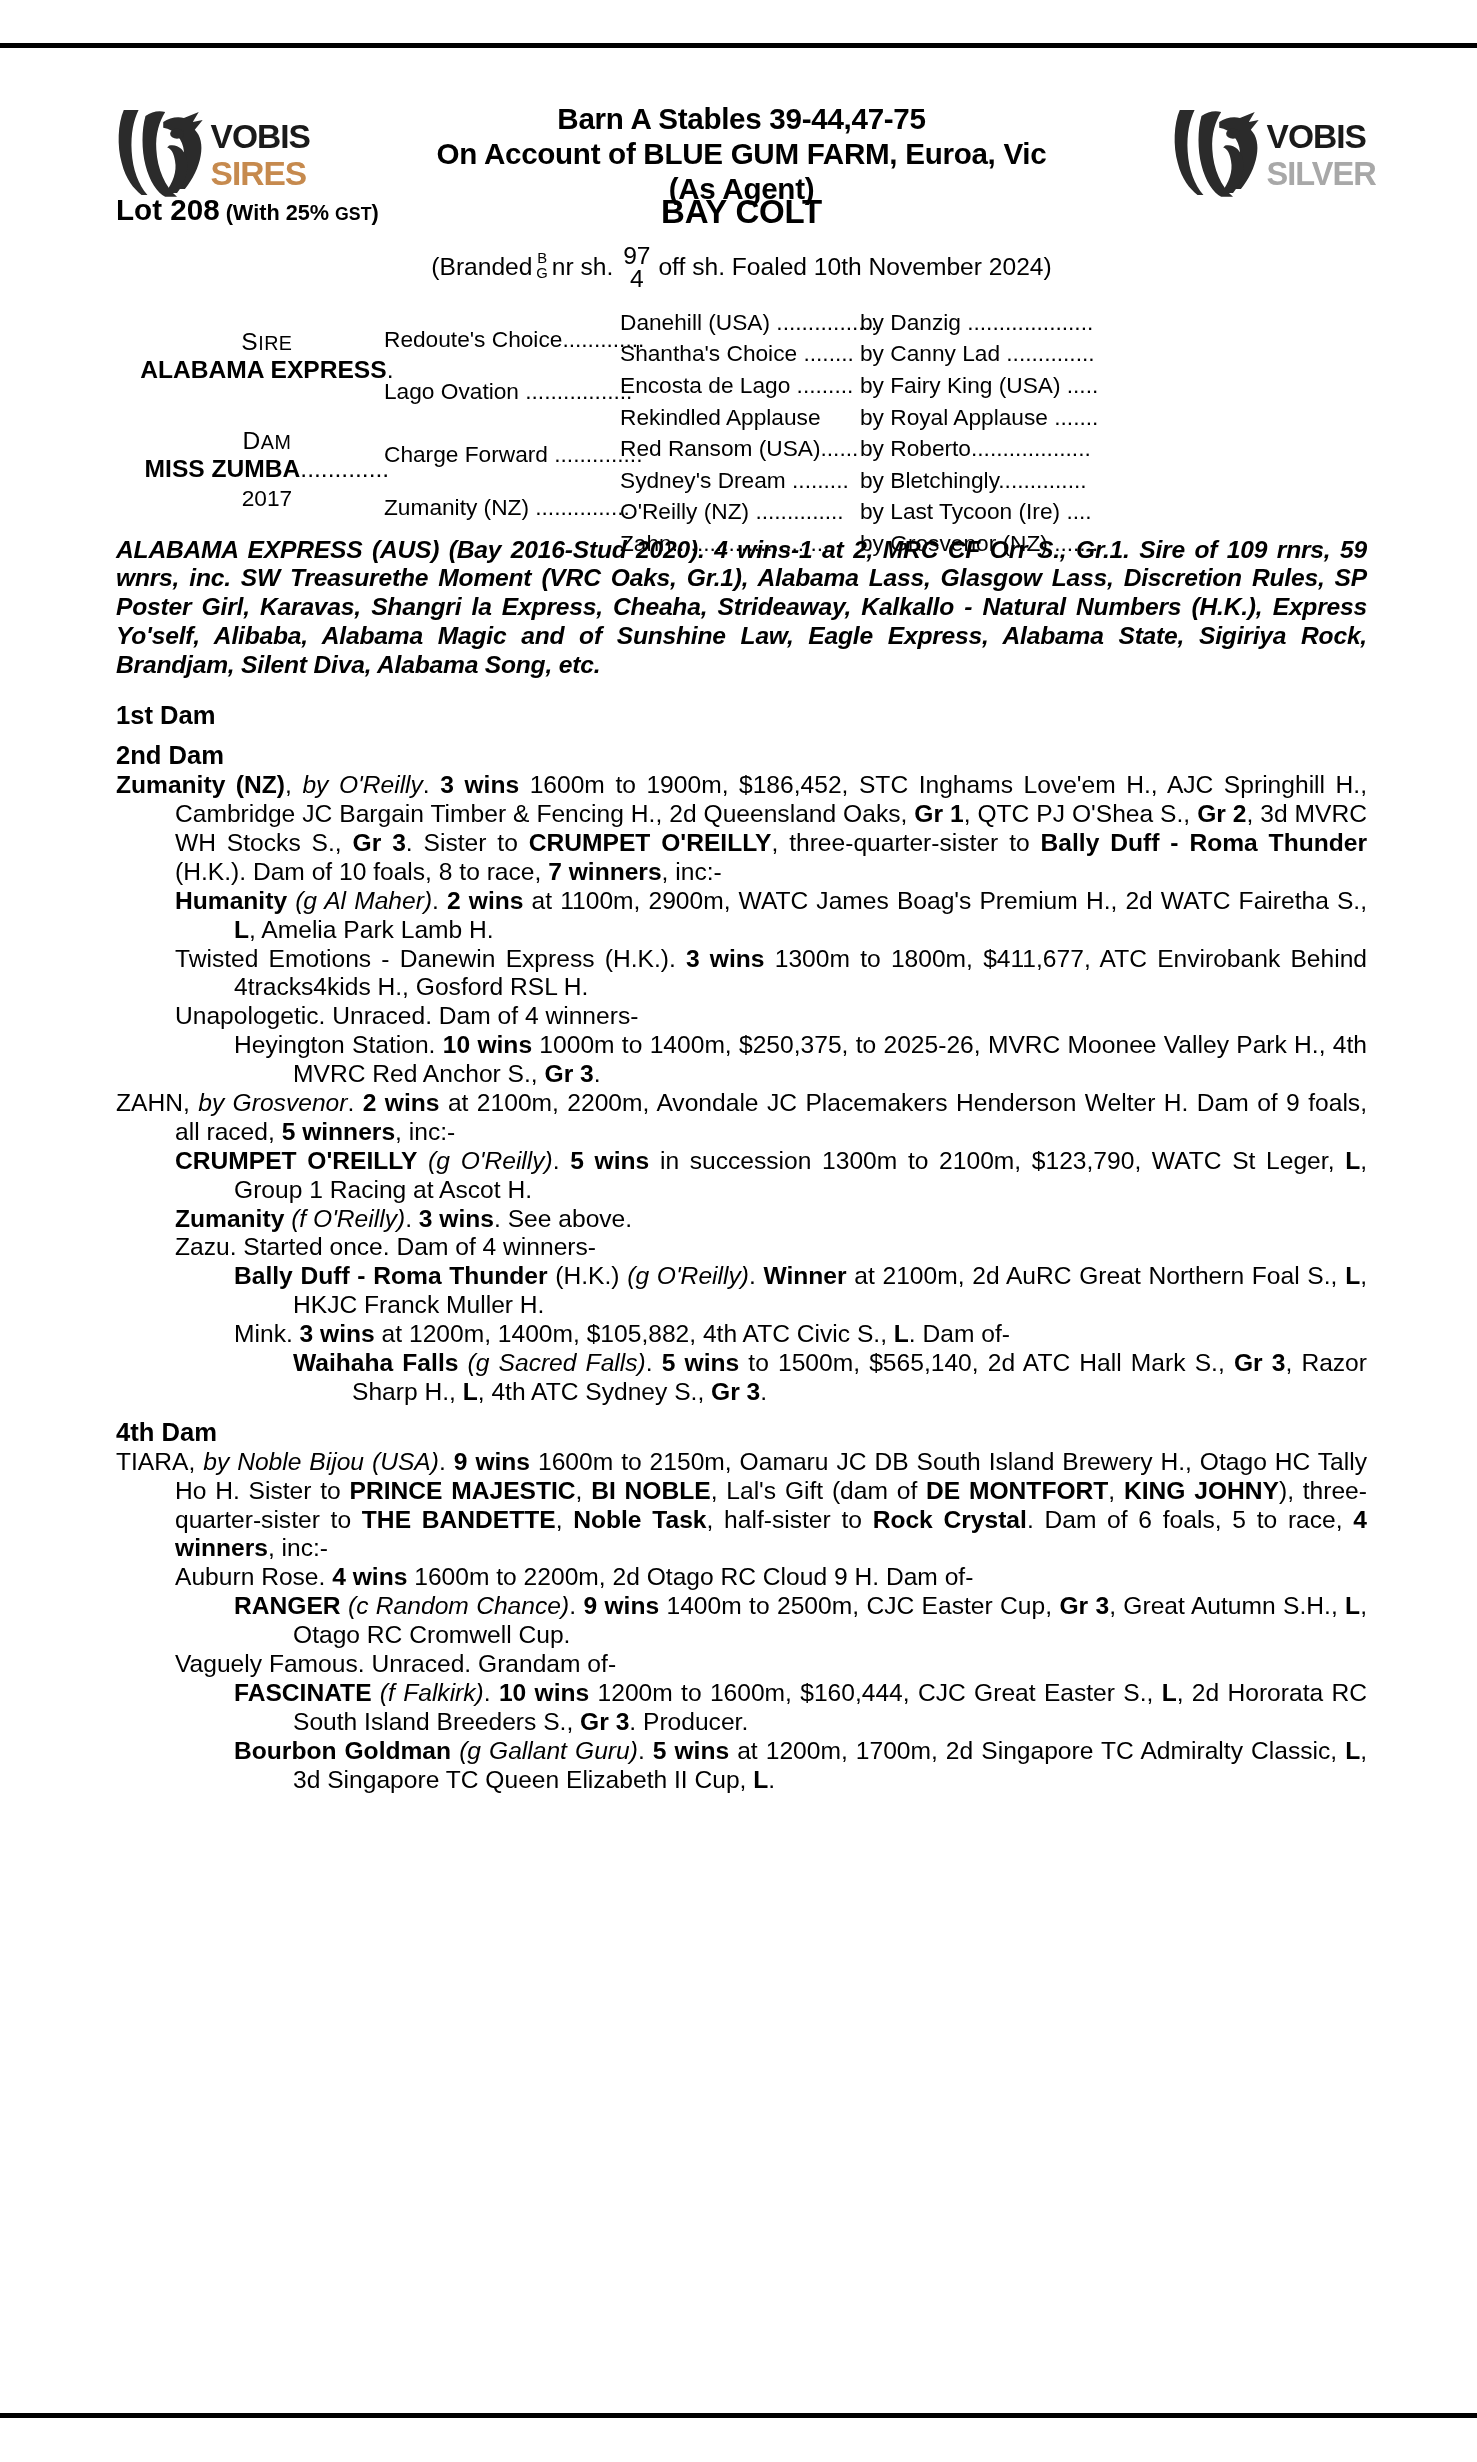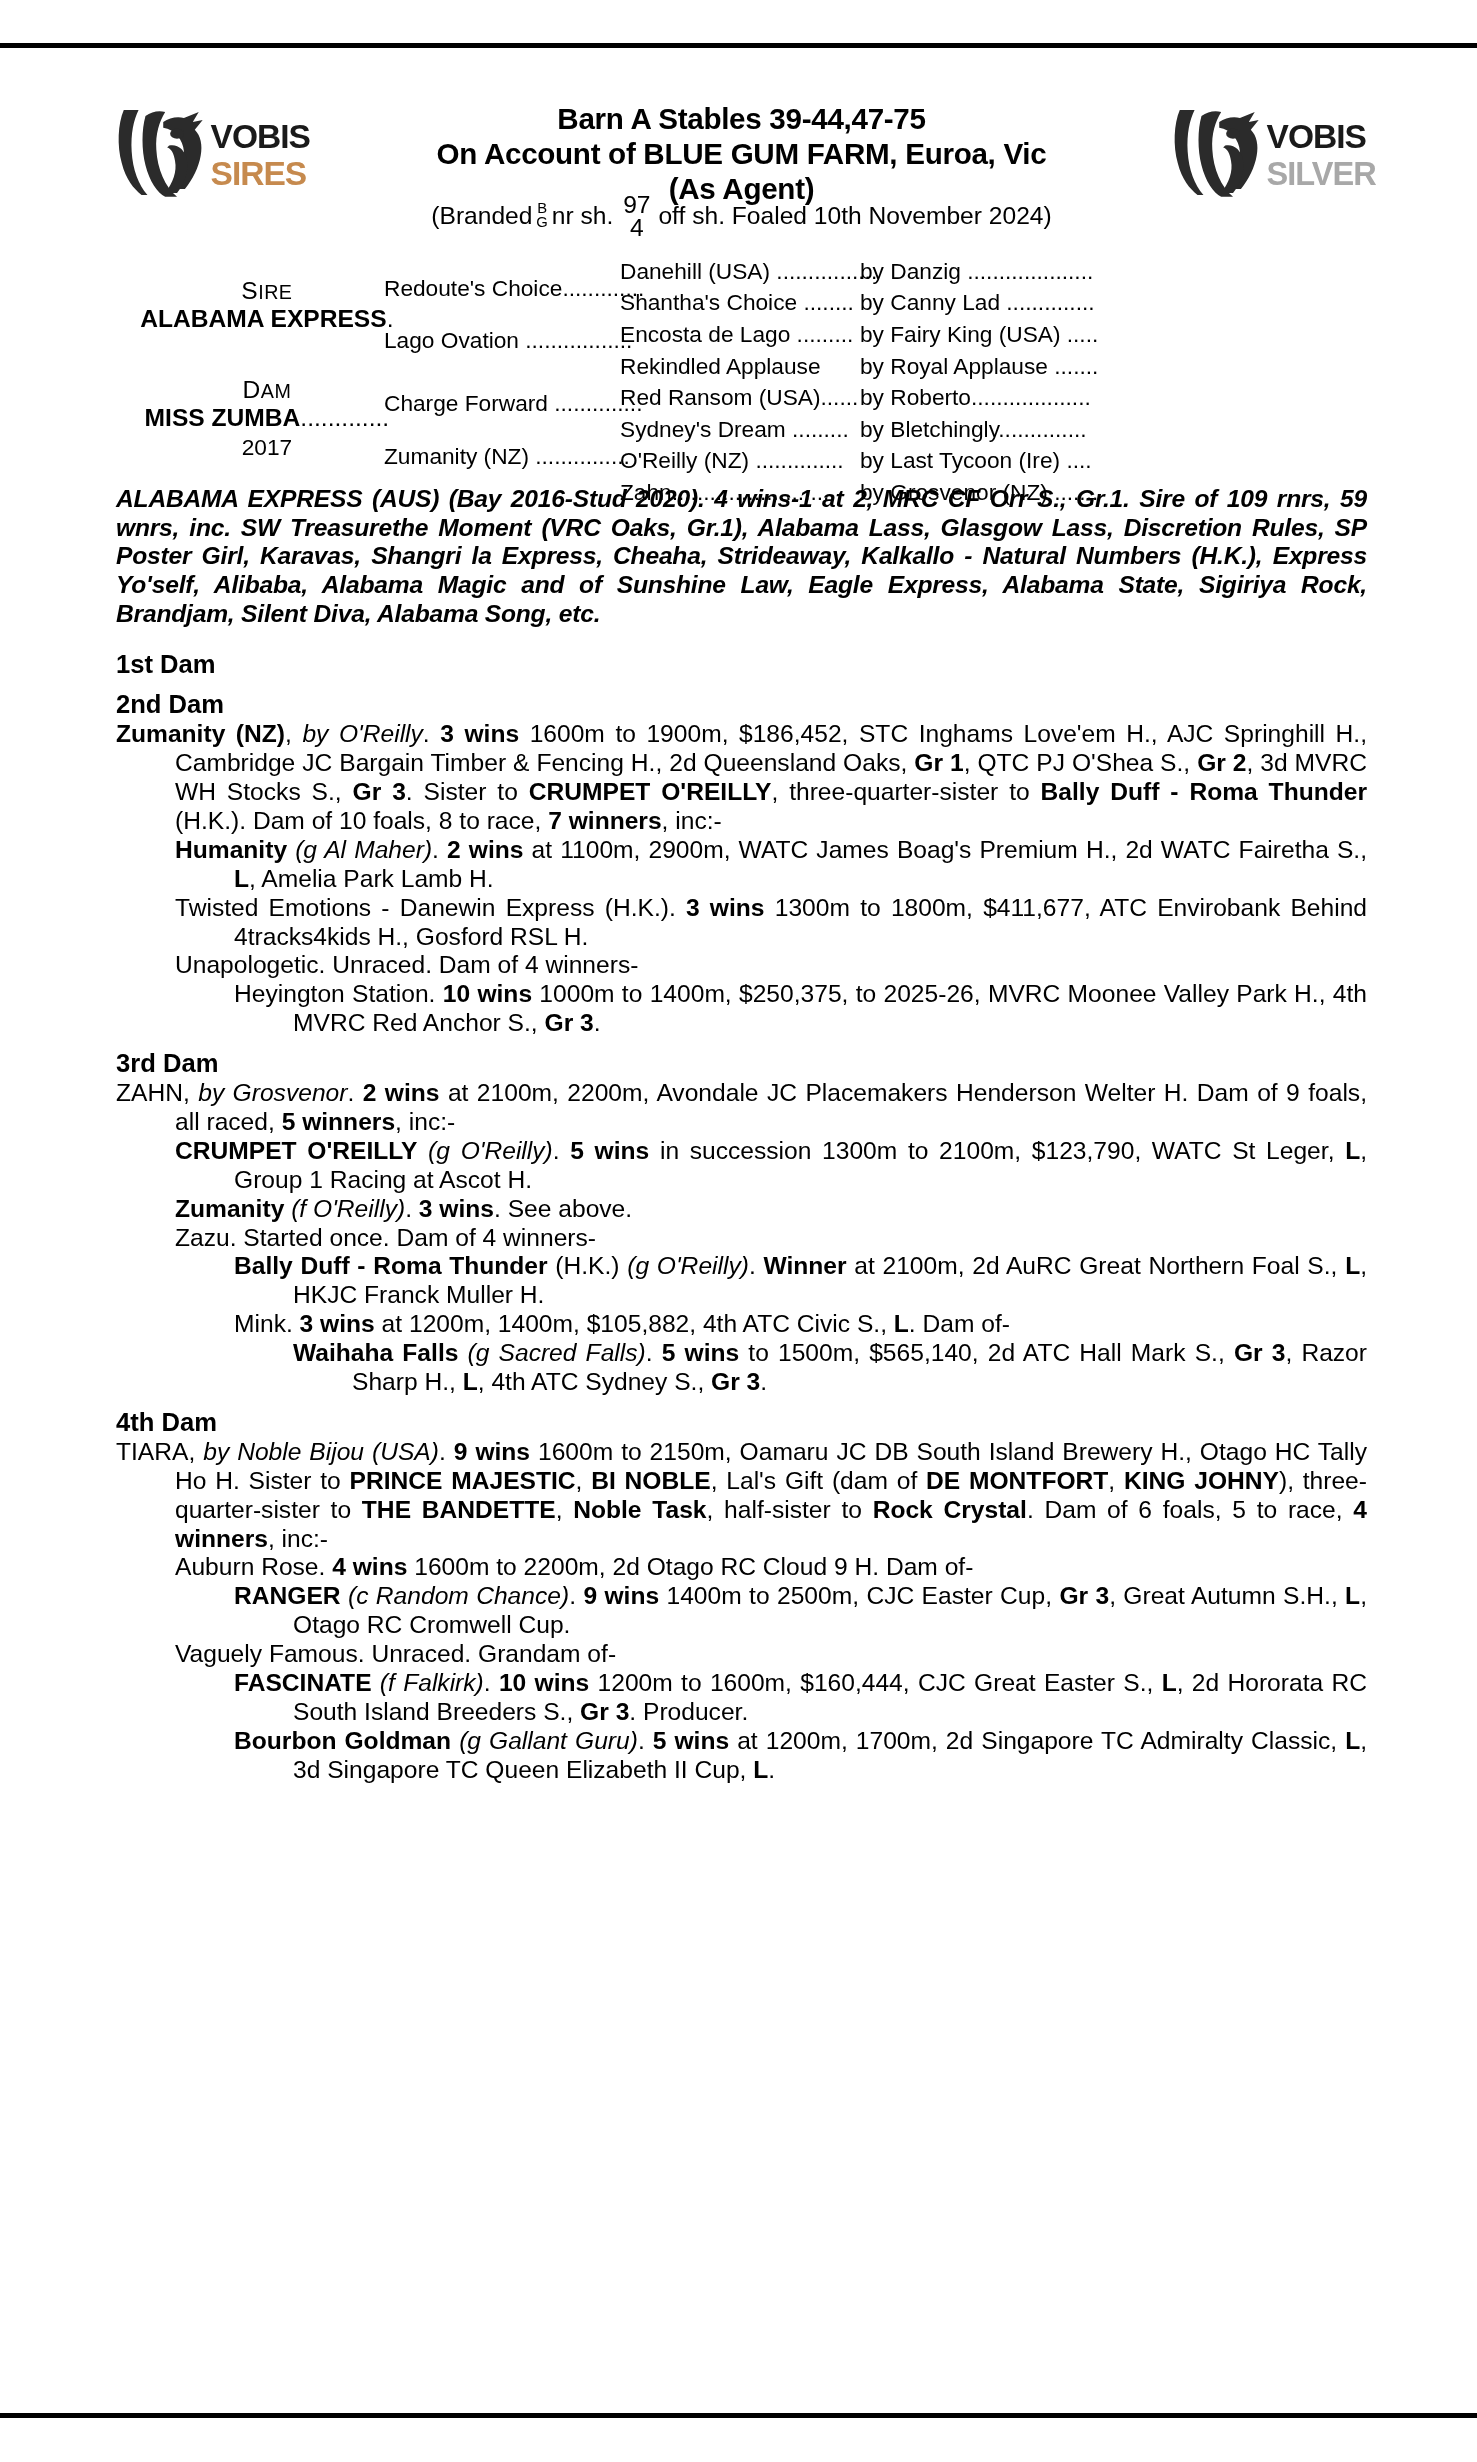--- a/index.html
+++ b/index.html
@@ -263,20 +263,24 @@
         </svg>
       </div>
 
       <div class="header-center">
         <div>Barn A Stables 39-44,47-75</div>
         <div>On Account of BLUE GUM FARM, Euroa, Vic</div>
         <div>(As Agent)</div>
       </div>
     </div>
 
+    <div class="lot-line">
+      <span class="lot-label"><span>Lot 208</span><span class="lot-gst"> <span>(With 25% </span><span class="smallcaps">GST</span><span>)</span></span></span>
+      <div class="colour-sex">BAY COLT</div>
+    </div>
 
     <div class="branded-line">
       <span class="branded-inner">
         <span>(Branded</span>
         <span class="brand-sym">
           <span class="bs-top">B</span>
           <span class="bs-bot">G</span>
         </span>
         <span>nr sh.</span>
         <span class="brand-num">
@@ -334,21 +338,20 @@
     <div class="sire-desc lastline-left">ALABAMA EXPRESS (AUS) (Bay 2016-Stud 2020). 4 wins-1 at 2, MRC CF Orr S., Gr.1. Sire of 109 rnrs, 59 wnrs, inc. SW Treasurethe Moment (VRC Oaks, Gr.1), Alabama Lass, Glasgow Lass, Discretion Rules, SP Poster Girl, Karavas, Shangri la Express, Cheaha, Strideaway, Kalkallo - Natural Numbers (H.K.), Express Yo'self, Alibaba, Alabama Magic and of Sunshine Law, Eagle Express, Alabama State, Sigiriya Rock, Brandjam, Silent Diva, Alabama Song, etc.</div>
 
     <div id="dam-sections">
         <div class="dam-heading first">1st Dam</div>
         <div class="dam-heading">2nd Dam</div>
         <div class="entry lvl0 lastline-left"><span style="font-weight: bold;">Zumanity (NZ)</span><span>, </span><span style="font-style: italic;">by O'Reilly</span><span>. </span><span style="font-weight: bold;">3 wins</span><span> 1600m to 1900m, $186,452, STC Inghams Love'em H., AJC Springhill H., Cambridge JC Bargain Timber &amp; Fencing H., 2d Queensland Oaks, </span><span style="font-weight: bold;">Gr 1</span><span>, QTC PJ O'Shea S., </span><span style="font-weight: bold;">Gr 2</span><span>, 3d MVRC WH Stocks S., </span><span style="font-weight: bold;">Gr 3</span><span>. Sister to </span><span style="font-weight: bold;">CRUMPET O'REILLY</span><span>, three-quarter-sister to </span><span style="font-weight: bold;">Bally Duff - Roma Thunder</span><span> (H.K.). Dam of 10 foals, 8 to race, </span><span style="font-weight: bold;">7 winners</span><span>, inc:-</span></div>
         <div class="entry lvl1 lastline-left"><span style="font-weight: bold;">Humanity</span><span> </span><span style="font-style: italic;">(g Al Maher)</span><span>. </span><span style="font-weight: bold;">2 wins</span><span> at 1100m, 2900m, WATC James Boag's Premium H., 2d WATC Fairetha S., </span><span style="font-weight: bold;">L</span><span>, Amelia Park Lamb H.</span></div>
         <div class="entry lvl1 lastline-left"><span>Twisted Emotions - Danewin Express (H.K.). </span><span style="font-weight: bold;">3 wins</span><span> 1300m to 1800m, $411,677, ATC Envirobank Behind 4tracks4kids H., Gosford RSL H.</span></div>
         <div class="entry lvl1 lastline-left"><span>Unapologetic. Unraced. Dam of 4 winners-</span></div>
         <div class="entry lvl2 lastline-left"><span>Heyington Station. </span><span style="font-weight: bold;">10 wins</span><span> 1000m to 1400m, $250,375, to 2025-26, MVRC Moonee Valley Park H., 4th MVRC Red Anchor S., </span><span style="font-weight: bold;">Gr 3</span><span>.</span></div>
-        <div class="dam-heading">3rd Dam</div>
         <div class="entry lvl0 lastline-left"><span>ZAHN, </span><span style="font-style: italic;">by Grosvenor</span><span>. </span><span style="font-weight: bold;">2 wins</span><span> at 2100m, 2200m, Avondale JC Placemakers Henderson Welter H. Dam of 9 foals, all raced, </span><span style="font-weight: bold;">5 winners</span><span>, inc:-</span></div>
         <div class="entry lvl1 lastline-left"><span style="font-weight: bold;">CRUMPET O'REILLY</span><span> </span><span style="font-style: italic;">(g O'Reilly)</span><span>. </span><span style="font-weight: bold;">5 wins</span><span> in succession 1300m to 2100m, $123,790, WATC St Leger, </span><span style="font-weight: bold;">L</span><span>, Group 1 Racing at Ascot H.</span></div>
         <div class="entry lvl1 lastline-left"><span style="font-weight: bold;">Zumanity</span><span> </span><span style="font-style: italic;">(f O'Reilly)</span><span>. </span><span style="font-weight: bold;">3 wins</span><span>. See above.</span></div>
         <div class="entry lvl1 lastline-left"><span>Zazu. Started once. Dam of 4 winners-</span></div>
         <div class="entry lvl2 lastline-left"><span style="font-weight: bold;">Bally Duff - Roma Thunder</span><span> (H.K.) </span><span style="font-style: italic;">(g O'Reilly)</span><span>. </span><span style="font-weight: bold;">Winner</span><span> at 2100m, 2d AuRC Great Northern Foal S., </span><span style="font-weight: bold;">L</span><span>, HKJC Franck Muller H.</span></div>
         <div class="entry lvl2 lastline-left"><span>Mink. </span><span style="font-weight: bold;">3 wins</span><span> at 1200m, 1400m, $105,882, 4th ATC Civic S., </span><span style="font-weight: bold;">L</span><span>. Dam of-</span></div>
         <div class="entry lvl2 lastline-left" style="margin-left: 177px;"><span style="font-weight: bold;">Waihaha Falls</span><span> </span><span style="font-style: italic;">(g Sacred Falls)</span><span>. </span><span style="font-weight: bold;">5 wins</span><span> to 1500m, $565,140, 2d ATC Hall Mark S., </span><span style="font-weight: bold;">Gr 3</span><span>, Razor Sharp H., </span><span style="font-weight: bold;">L</span><span>, 4th ATC Sydney S., </span><span style="font-weight: bold;">Gr 3</span><span>.</span></div>
         <div class="dam-heading">4th Dam</div>
         <div class="entry lvl0 lastline-left"><span>TIARA, </span><span style="font-style: italic;">by Noble Bijou (USA)</span><span>. </span><span style="font-weight: bold;">9 wins</span><span> 1600m to 2150m, Oamaru JC DB South Island Brewery H., Otago HC Tally Ho H. Sister to </span><span style="font-weight: bold;">PRINCE MAJESTIC</span><span>, </span><span style="font-weight: bold;">BI NOBLE</span><span>, Lal's Gift (dam of </span><span style="font-weight: bold;">DE MONTFORT</span><span>, </span><span style="font-weight: bold;">KING JOHNY</span><span>), three-quarter-sister to </span><span style="font-weight: bold;">THE BANDETTE</span><span>, </span><span style="font-weight: bold;">Noble Task</span><span>, half-sister to </span><span style="font-weight: bold;">Rock Crystal</span><span>. Dam of 6 foals, 5 to race, </span><span style="font-weight: bold;">4 winners</span><span>, inc:-</span></div>
         <div class="entry lvl1 lastline-left"><span>Auburn Rose. </span><span style="font-weight: bold;">4 wins</span><span> 1600m to 2200m, 2d Otago RC Cloud 9 H. Dam of-</span></div>

